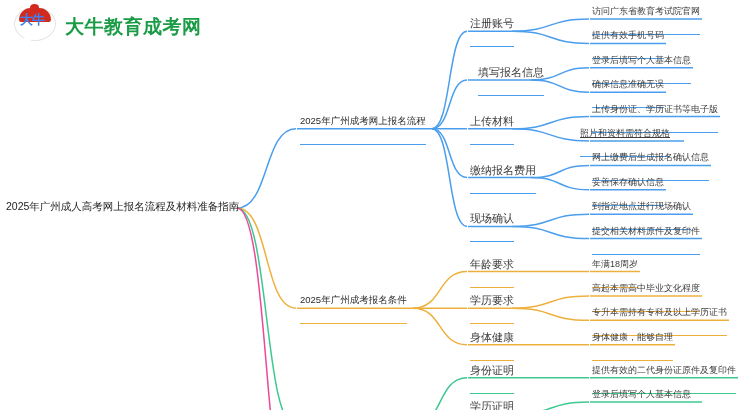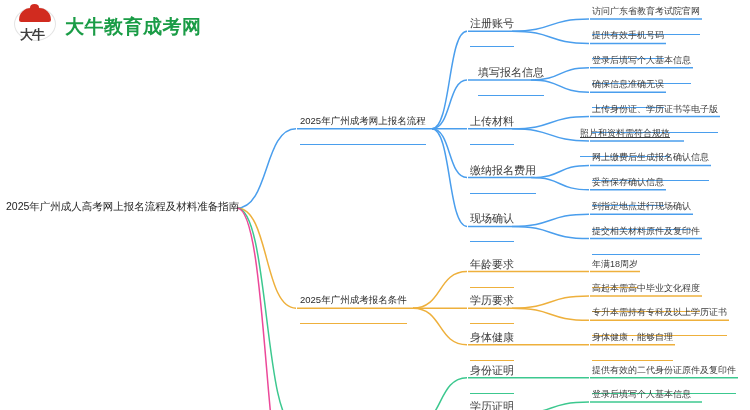--- a/index.html
+++ b/index.html
@@ -53,22 +53,22 @@
   }
   .bubble-top{
     position:absolute;left:5px;top:2px;width:32px;height:14px;
     background:#d12b1f;border-radius:16px 16px 3px 3px;
   }
   .bubble-top:before{
     content:"";position:absolute;left:11px;top:-4px;width:9px;height:7px;
     background:#d12b1f;border-radius:50% 50% 0 0;
   }
   .logo-cn{
-    position:absolute;left:6px;top:23px;width:31px;height:24px;
-    color:#404040;font-size:13px;font-weight:bold;line-height:12px;
+    position:absolute;left:6px;top:8px;width:31px;height:24px;
+    color:#3b82f6;font-size:13px;font-weight:bold;line-height:12px;
     letter-spacing:-1px;
     font-family:"DejaVu Sans",sans-serif;
   }
   .logo-text{display:flex;flex-direction:row;justify-content:flex-end;}
   .logo-title{
     font-size:19px;font-weight:bold;color:#1a9c46;letter-spacing:0.5px;
     line-height:21px;
   }
   .logo-sub{
     font-size:11.5px;font-weight:bold;color:#1a9c46;letter-spacing:0.2px;

